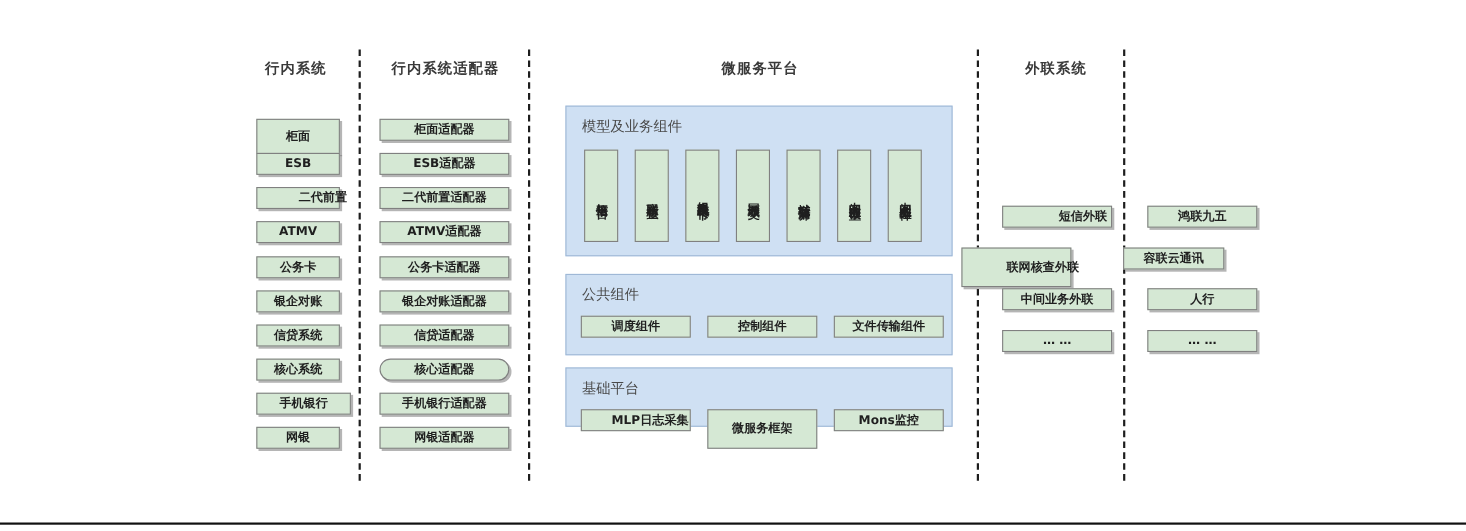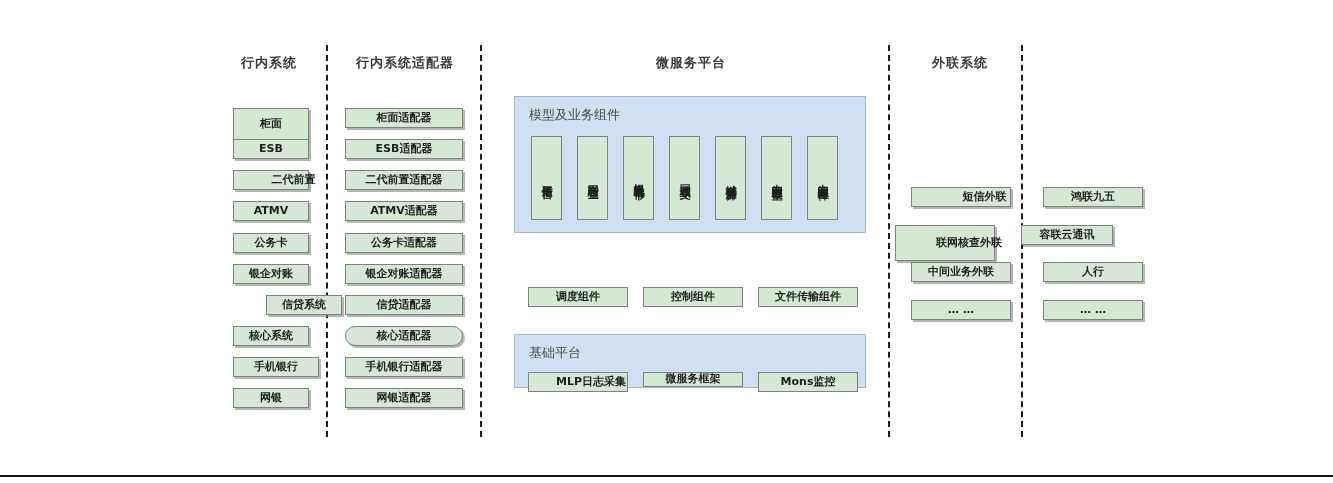--- a/index.html
+++ b/index.html
@@ -110,21 +110,21 @@
   <div class="divider" style="left:480px; top:45px; height:392px;"></div>
   <div class="divider" style="left:888px; top:45px; height:392px;"></div>
   <div class="divider" style="left:1021px; top:45px; height:392px;"></div>
 
   <div class="gbox shadow" style="left:233px; top:108px;  width:76px; height:32px;">柜面</div>
   <div class="gbox shadow" style="left:233px; top:139px;  width:76px; height:20px;">ESB</div>
   <div class="gbox shadow" style="left:233px; top:170px;  width:76px; height:20px;padding-left:45px;">二代前置</div>
   <div class="gbox shadow" style="left:233px; top:201px;  width:76px; height:20px;">ATMV</div>
   <div class="gbox shadow" style="left:233px; top:233px;  width:76px; height:20px;">公务卡</div>
   <div class="gbox shadow" style="left:233px; top:264px;  width:76px; height:20px;">银企对账</div>
-  <div class="gbox shadow" style="left:233px; top:295px;  width:76px; height:20px;margin-left:33px;">信贷系统</div>
+  <div class="gbox shadow" style="left:233px; top:295px;  width:76px; height:20px;">信贷系统</div>
   <div class="gbox shadow" style="left:233px; top:326px;  width:76px; height:20px;">核心系统</div>
   <div class="gbox shadow" style="left:233px; top:357px;  width:86px; height:20px;">手机银行</div>
   <div class="gbox shadow" style="left:233px; top:388px;  width:76px; height:20px;">网银</div>
 
   <div class="gbox shadow" style="left:345px; top:108px;  width:118px; height:20px;">柜面适配器</div>
   <div class="gbox shadow" style="left:345px; top:139px;  width:118px; height:20px;">ESB适配器</div>
   <div class="gbox shadow" style="left:345px; top:170px;  width:118px; height:20px;">二代前置适配器</div>
   <div class="gbox shadow" style="left:345px; top:201px;  width:118px; height:20px;">ATMV适配器</div>
   <div class="gbox shadow" style="left:345px; top:233px;  width:118px; height:20px;">公务卡适配器</div>
   <div class="gbox shadow" style="left:345px; top:264px;  width:118px; height:20px;">银企对账适配器</div>
@@ -152,35 +152,38 @@
   <div class="vbox" style="left:715px; top:136px; width:31px; height:84px;">
       <span>城商行清算</span>
     </div>
   <div class="vbox" style="left:761px; top:136px; width:31px; height:84px;">
       <span>中间业务模型</span>
     </div>
   <div class="vbox" style="left:807px; top:136px; width:31px; height:84px;">
       <span>中间业务组件</span>
     </div>
 
+  <div class="group" style="left:514px; top:249px; width:352px; height:74px;">
+    <div class="group-title">公共组件</div>
+  </div>
 
   <div class="gbox" style="left:528px; top:287px; width:100px; height:20px;">调度组件</div>
   <div class="gbox" style="left:643px; top:287px; width:100px; height:20px;">控制组件</div>
   <div class="gbox" style="left:758px; top:287px; width:100px; height:20px;">文件传输组件</div>
 
   <div class="group" style="left:514px; top:334px; width:352px; height:54px;">
     <div class="group-title">基础平台</div>
   </div>
 
   <div class="gbox" style="left:528px; top:372px; width:100px; height:20px;padding-left:26px;">MLP日志采集</div>
-  <div class="gbox" style="left:643px; top:372px; width:100px; height:15px;">微服务框架</div>
+  <div class="gbox" style="left:643px; top:372px; width:100px; height:36px;">微服务框架</div>
   <div class="gbox" style="left:758px; top:372px; width:100px; height:20px;">Mons监控</div>
 
   <div class="gbox shadow" style="left:911px; top:187px; width:100px; height:20px;padding-left:47px;">短信外联</div>
-  <div class="gbox shadow" style="left:895px; top:225px; width:100px; height:36px;padding-left:48px;">联网核查外联</div>
+  <div class="gbox shadow" style="left:874px; top:225px; width:100px; height:36px;padding-left:48px;">联网核查外联</div>
   <div class="gbox shadow" style="left:911px; top:262px; width:100px; height:20px;">中间业务外联</div>
   <div class="gbox shadow" style="left:911px; top:300px; width:100px; height:20px;">… …</div>
 
   <div class="gbox shadow" style="left:1043px; top:187px; width:100px; height:20px;">鸿联九五</div>
   <div class="gbox shadow" style="left:1021px; top:225px; width:92px; height:20px;">容联云通讯</div>
   <div class="gbox shadow" style="left:1043px; top:262px; width:100px; height:20px;">人行</div>
   <div class="gbox shadow" style="left:1043px; top:300px; width:100px; height:20px;">… …</div>
 
   <div class="bottom-rule" style="top:475px;"></div>
 

